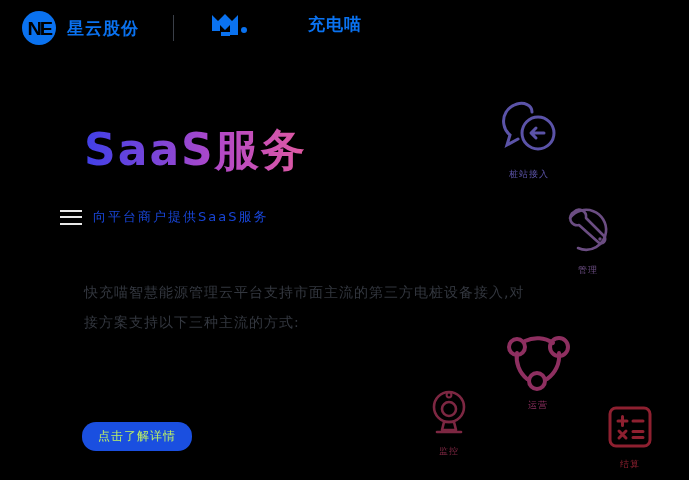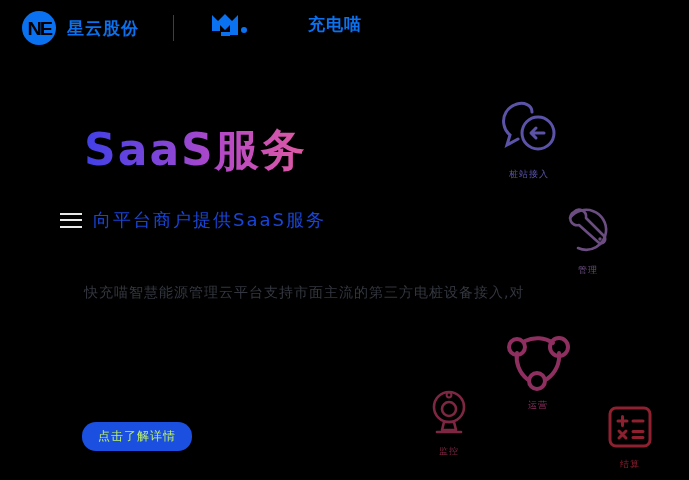--- a/index.html
+++ b/index.html
@@ -57,21 +57,21 @@
   }
 
   .subtitle-row {
     position:absolute; left:60px; top:208px;
     display:flex; align-items:center;
   }
   .menu-icon { width:22px; height:15px; display:flex; flex-direction:column;
     justify-content:space-between; flex:0 0 auto; }
   .menu-icon span { display:block; height:2px; background:#e8e8e8; width:100%; }
   .subtitle-text {
-    margin-left:11px; font-size:18px; color:#1845d6; letter-spacing:2px;
+    margin-left:11px; font-size:13px; color:#1845d6; letter-spacing:2px;
     font-family:"DejaVu Sans",sans-serif; white-space:nowrap;
   }
 
   .body-copy {
     position:absolute; left:84px; top:277px; width:500px;
     font-size:14px; line-height:30px; color:#33373f;
     letter-spacing:1px; font-family:"DejaVu Sans",sans-serif;
   }
   .body-copy p { white-space:nowrap; }
 
@@ -129,20 +129,21 @@
   <span class="menu-icon">
     <span></span>
       <span></span>
       <span></span>
   </span>
   <span class="subtitle-text">向平台商户提供SaaS服务</span>
 </div>
 
 <div class="body-copy">
   <p>快充喵智慧能源管理云平台支持市面主流的第三方电桩设备接入,对</p>
+  <p>接方案支持以下三种主流的方式:</p>
 </div>
 
 <button class="cta">点击了解详情</button>
 
 <div class="deco d-access">
   <span>
     <svg width="62" height="60" viewBox="0 0 62 60" fill="none" aria-hidden="true">
       <path d="M34 12 C34 5 26 2 19 4 C9 7 4 16 6 25 C7 31 12 35 12 35 L9 45 L20 39" stroke="#5b53a8" stroke-width="3" stroke-linecap="round"></path>
       <circle cx="40" cy="33" r="16" stroke="#5b53a8" stroke-width="3"></circle>
       <path d="M46 33 L34 33 M38 28 L33 33 L38 38" stroke="#5b53a8" stroke-width="3" stroke-linecap="round" stroke-linejoin="round"></path>

